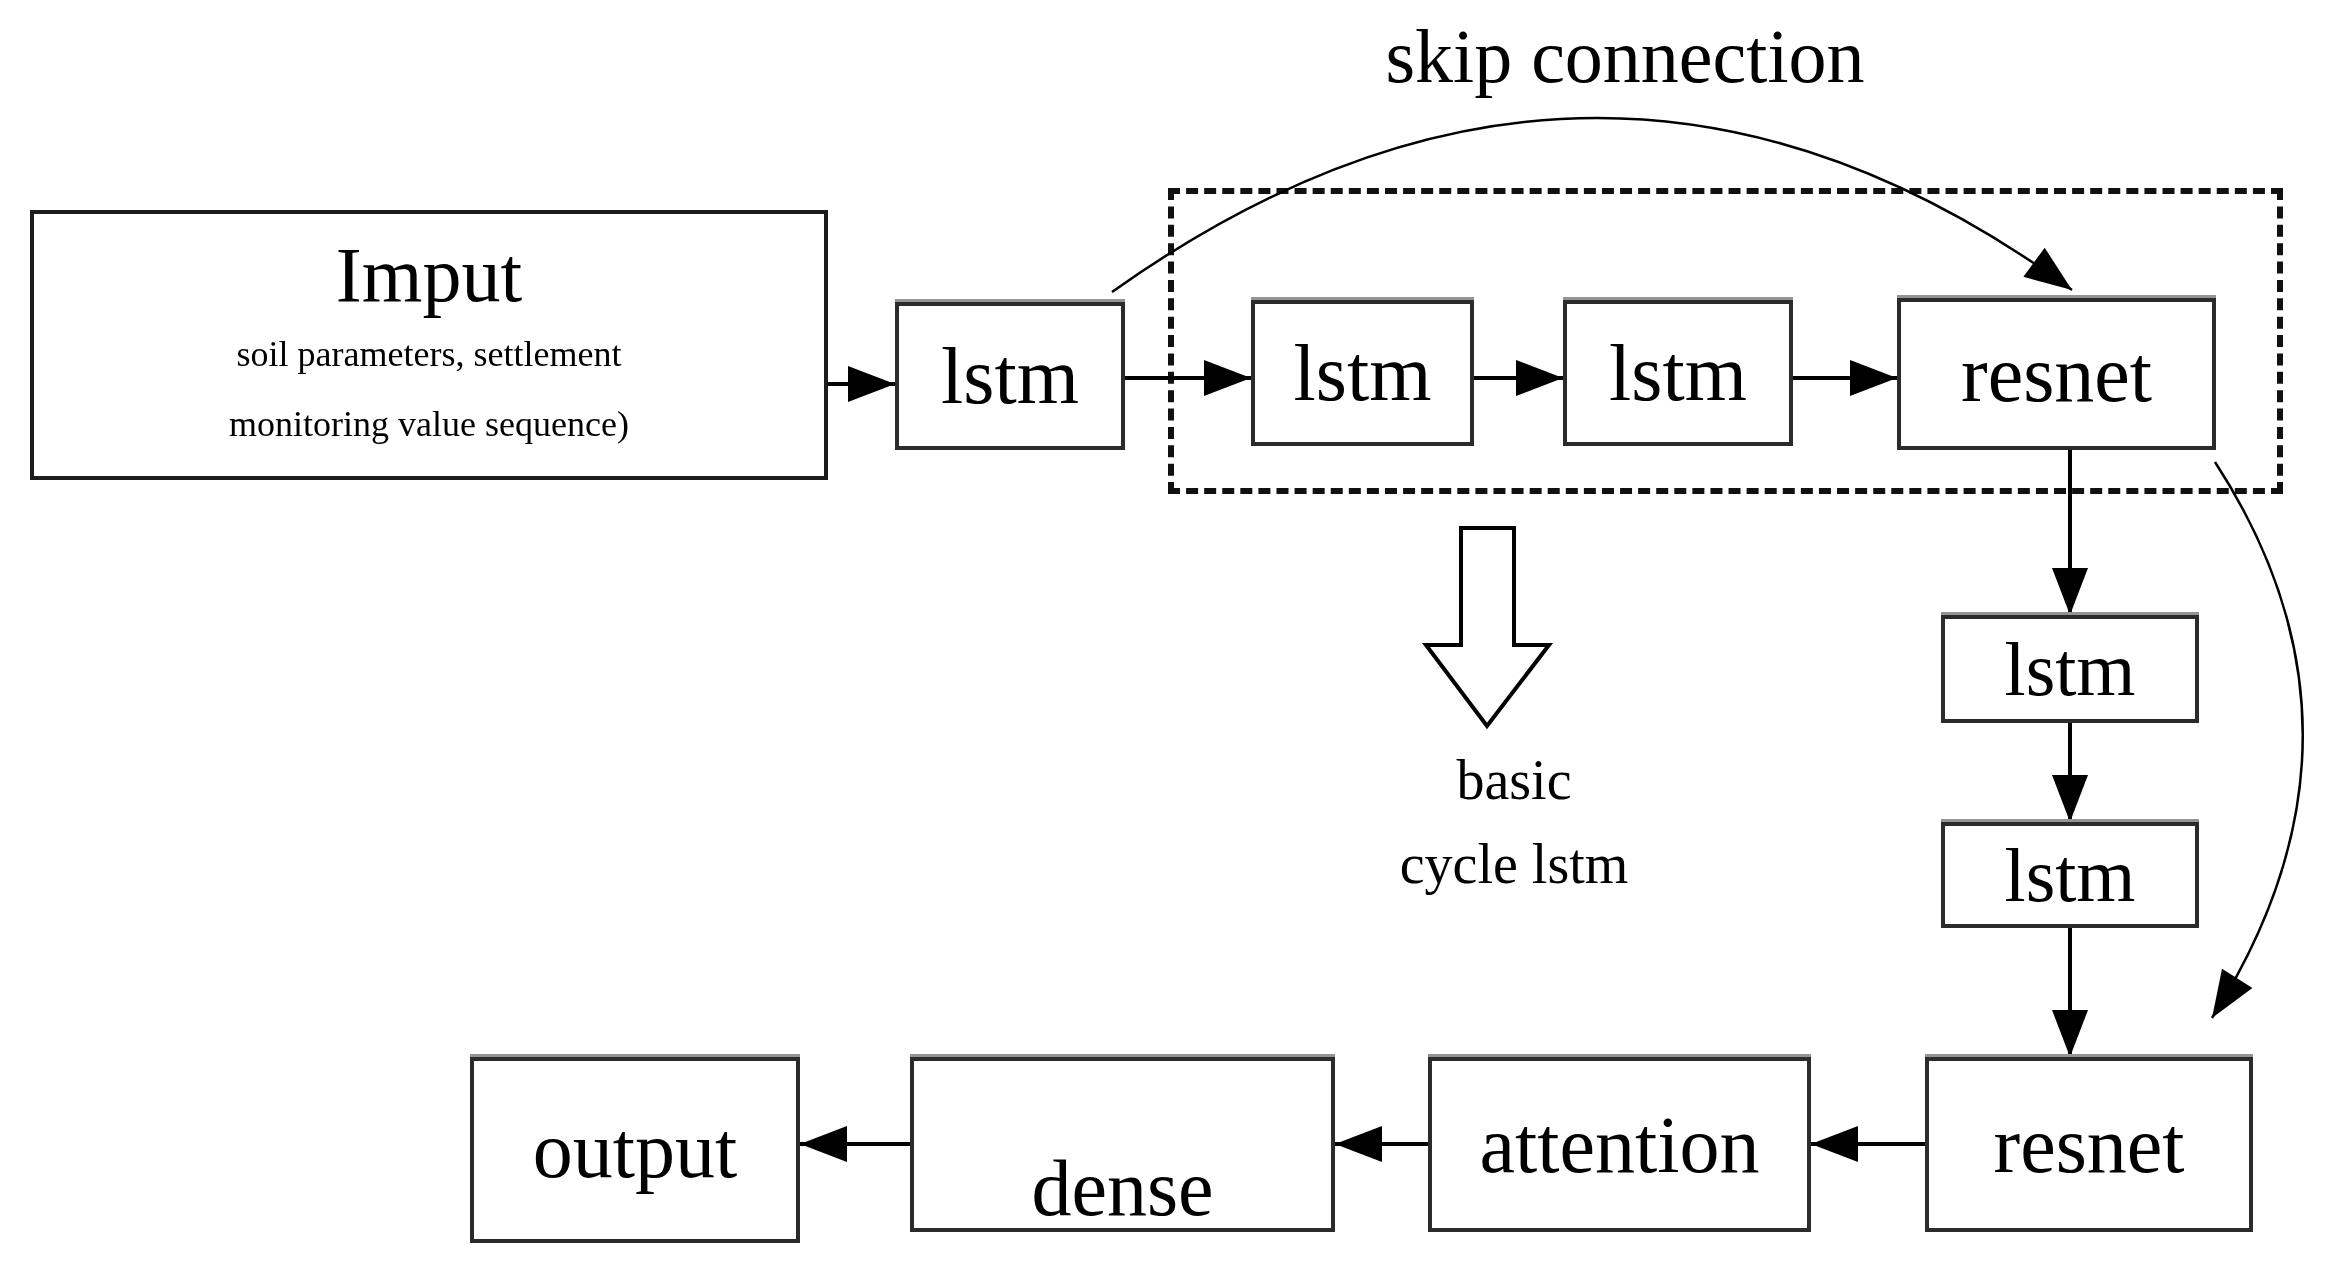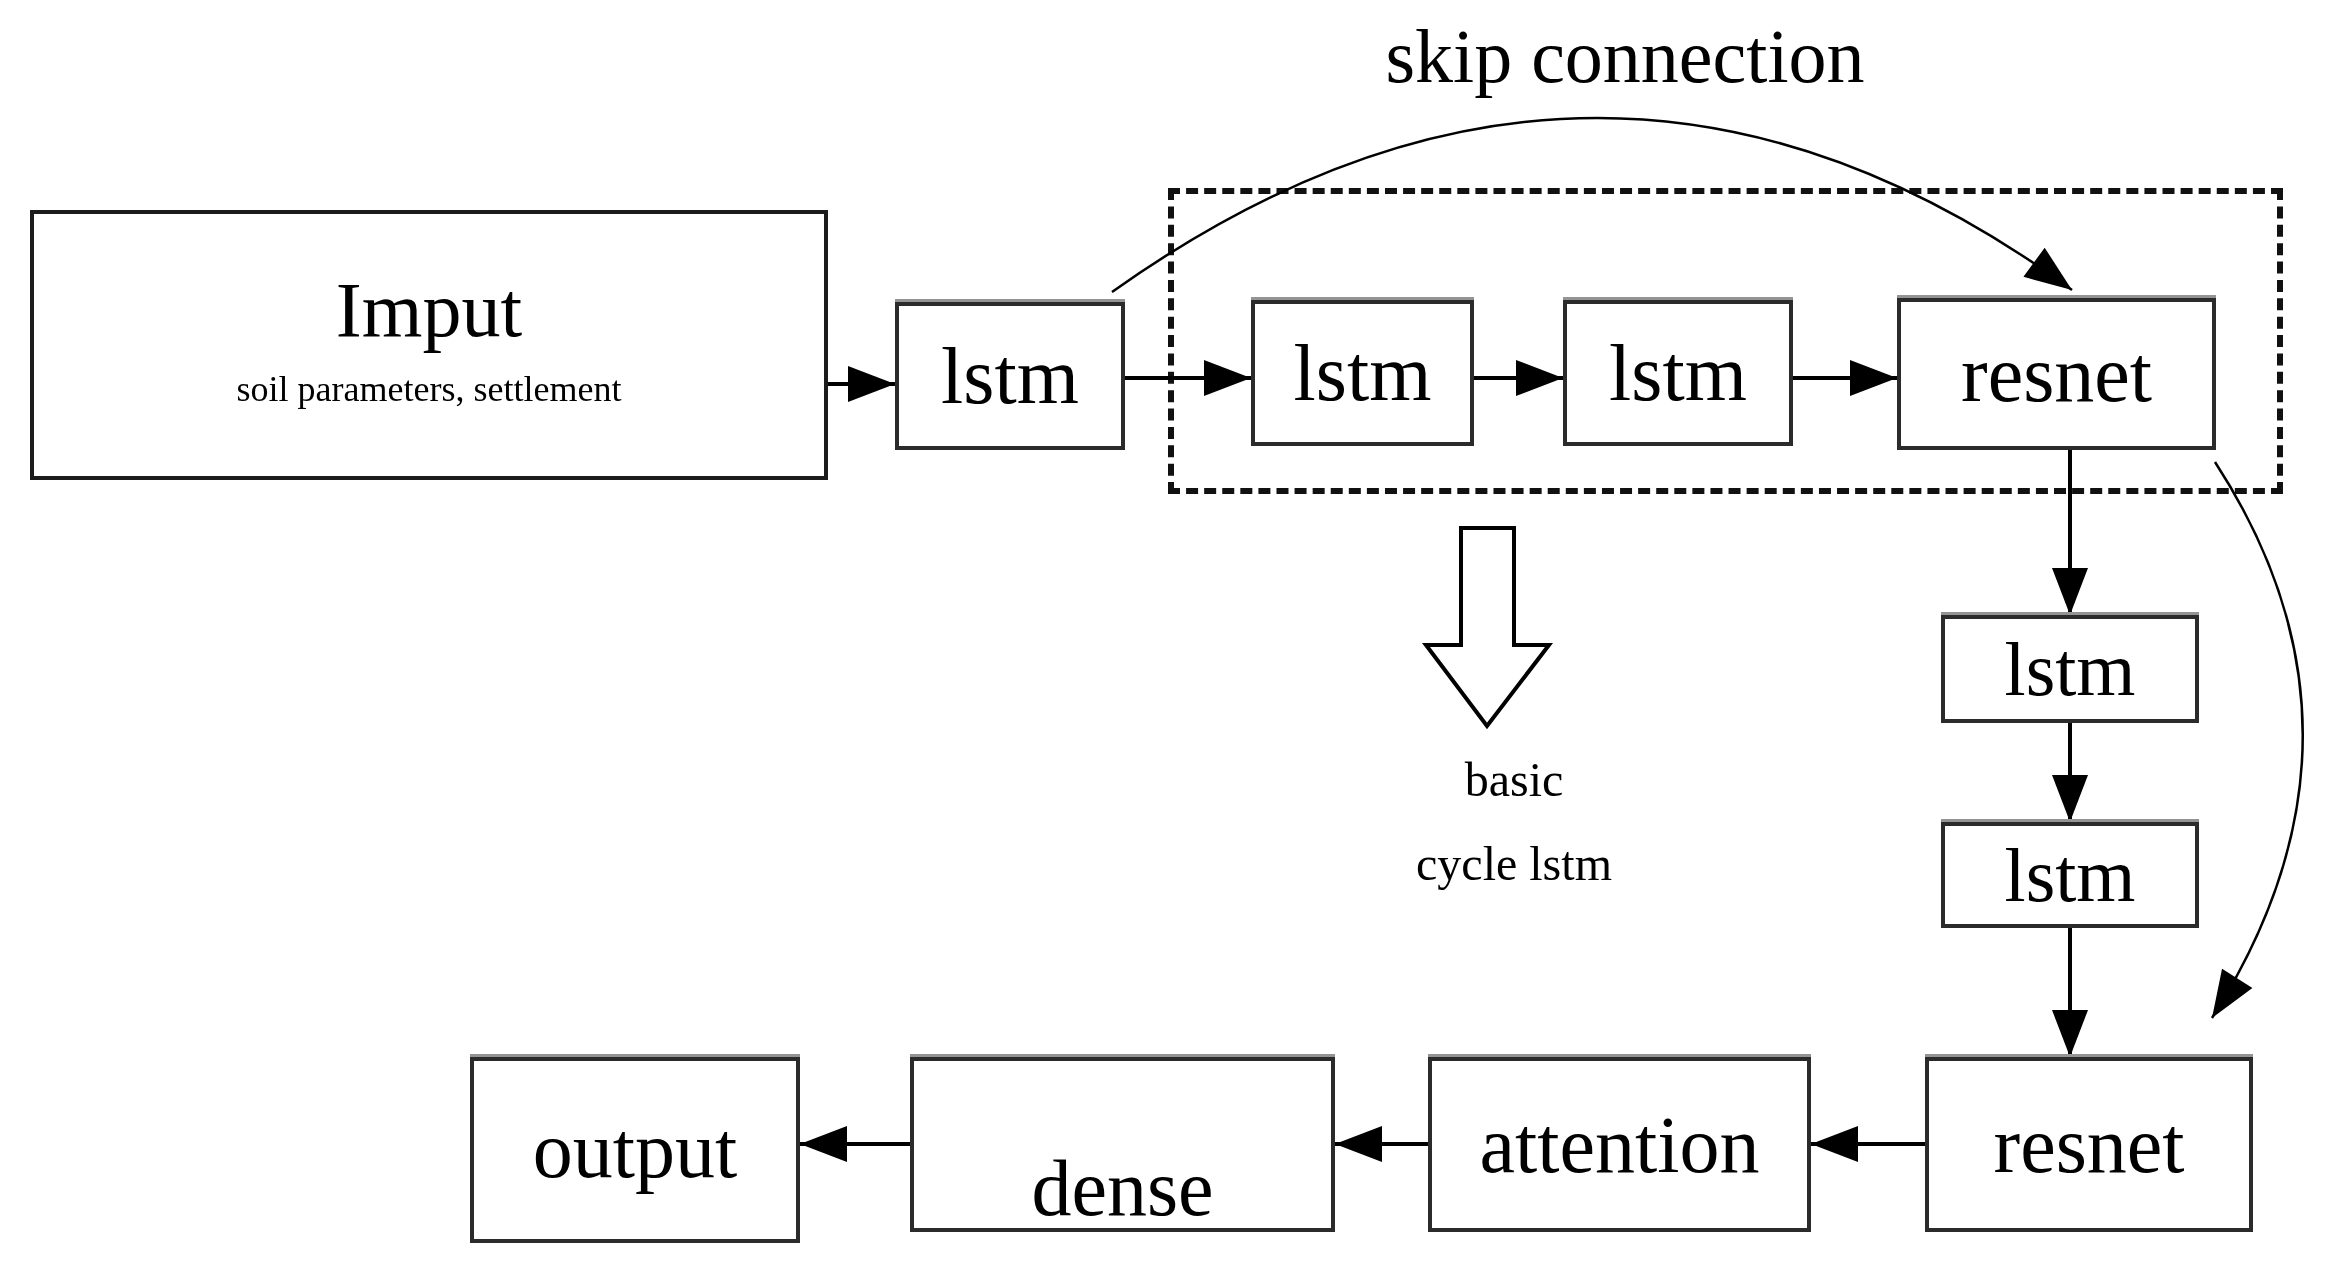--- a/index.html
+++ b/index.html
@@ -49,21 +49,21 @@
     background: transparent;
     z-index: 1;
   }
   .float-label {
     position: absolute;
     text-align: center;
     white-space: nowrap;
     z-index: 4;
   }
   .skip-label { left: 1325px; top: 14px; width: 600px; font-size: 76px; line-height: 84px; }
-  .cycle-label { left: 1264px; top: 738px; width: 500px; font-size: 48px; line-height: 84px; white-space: normal; }
+  .cycle-label { left: 1264px; top: 738px; width: 500px; font-size: 56px; line-height: 84px; white-space: normal; }
   svg.wires { position: absolute; left: 0; top: 0; z-index: 2; }
   svg.wires .conn { stroke: #000000; stroke-width: 4; fill: none; }
   svg.wires .arc  { stroke: #000000; stroke-width: 2.5; fill: none; }
 </style>
 </head>
 <body>
 
 <div class="canvas">
 
   <svg class="wires" width="2335" height="1277" viewBox="0 0 2335 1277">
@@ -97,20 +97,21 @@
   <div class="float-label skip-label">skip connection</div>
 
   <div class="float-label cycle-label">
     <div>basic</div>
     <div>cycle lstm</div>
   </div>
 
   <div class="input-box">
     <div class="input-title">Imput</div>
     <div class="input-line">soil parameters, settlement</div>
+    <div class="input-line">monitoring value sequence)</div>
   </div>
 
   <div class="node" style="left:895px;  top:302px; width:230px; height:148px;">
     <span class="lbl f80">lstm</span>
   </div>
   <div class="node" style="left:1251px; top:300px; width:223px; height:146px;">
     <span class="lbl f80">lstm</span>
   </div>
   <div class="node" style="left:1563px; top:300px; width:230px; height:146px;">
     <span class="lbl f80">lstm</span>

